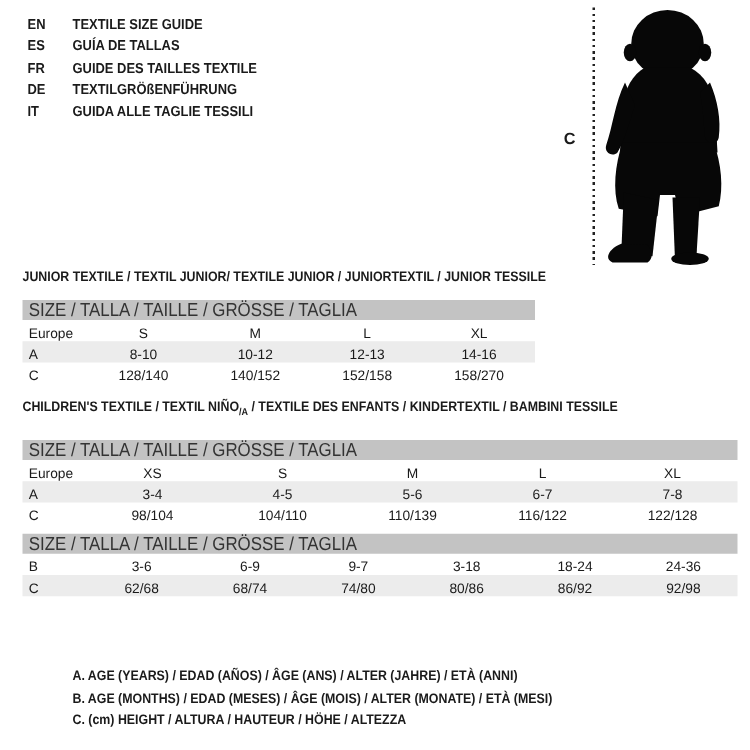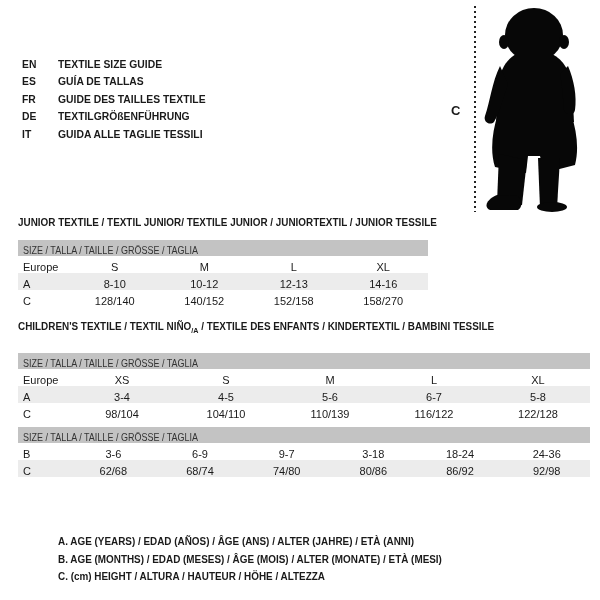--- a/index.html
+++ b/index.html
@@ -1,20 +1,20 @@
 <!DOCTYPE html>
 <html><head>
 <meta charset="utf-8">
 <style>
   html,body{margin:0;padding:0;background:#fff;}
   .canvas{position:relative;width:600px;height:600px;background:#ffffff;
           font-family:"Liberation Sans",sans-serif;color:#1a1a1a;overflow:hidden;}
 
   
-  .lang-block{position:absolute;left:22px;top:11px;margin-top:44px;}
+  .lang-block{position:absolute;left:22px;top:11px;}
   .lang-row{display:flex;height:17.5px;align-items:center;font-weight:bold;
             font-size:11.5px;transform:scaleX(0.9);transform-origin:left center;
             white-space:nowrap;}
   .lang-code{width:40px;flex:0 0 40px;}
 
   
   .dotted-line{position:absolute;left:474px;top:6px;width:2px;height:206px;
                background:repeating-linear-gradient(to bottom,#222 0,#222 2px,
                transparent 2px,transparent 5px);}
   .c-label{position:absolute;left:451px;top:103px;font-weight:bold;font-size:13px;}
@@ -23,22 +23,22 @@
   
   .tbl{position:absolute;left:18px;}
   .t1{top:216px;width:410px;}
   .t2{top:320px;width:572px;}
   .t3{top:427px;width:572px;}
   .t-title{font-size:11px;font-weight:bold;line-height:13px;white-space:nowrap;
            transform:scaleX(0.9);transform-origin:left center;}
   .t1 .t-title{margin-bottom:11px;}
   .t2 .t-title{margin-bottom:16px;}
   .t3 .titles{margin-bottom:16px;}
-  .t-header{height:16px;background:#c3c3c3;display:flex;align-items:flex-end;
-            padding-left:5px;font-size:10px;color:#333333;}
+  .t-header{height:16px;background:#c3c3c3;display:flex;align-items:center;
+            padding-left:5px;font-size:15px;color:#333333;}
   .t-header span{transform:scaleX(0.9);transform-origin:left center;white-space:nowrap;}
   .t-row{display:flex;height:17px;align-items:flex-end;font-size:11px;}
   .t-row.shaded{background:#ececec;}
   .t-label{flex:0 0 47px;padding-left:5px;text-align:left;}
   .t-cell{flex:1;text-align:center;}
   .sub{font-size:8px;vertical-align:sub;}
 
   
   .notes{position:absolute;left:18px;top:533px;margin-left:40px;}
   .note{font-size:11px;font-weight:bold;line-height:17.5px;white-space:nowrap;
@@ -130,21 +130,21 @@
       <span class="t-cell">M</span>
       <span class="t-cell">L</span>
       <span class="t-cell">XL</span>
     </div>
     <div class="t-row shaded">
       <span class="t-label">A</span>
       <span class="t-cell">3-4</span>
       <span class="t-cell">4-5</span>
       <span class="t-cell">5-6</span>
       <span class="t-cell">6-7</span>
-      <span class="t-cell">5-8</span>
+      <span class="t-cell">7-8</span>
     </div>
     <div class="t-row">
       <span class="t-label">C</span>
       <span class="t-cell">98/104</span>
       <span class="t-cell">104/110</span>
       <span class="t-cell">110/139</span>
       <span class="t-cell">116/122</span>
       <span class="t-cell">122/128</span>
     </div>
   </section>

